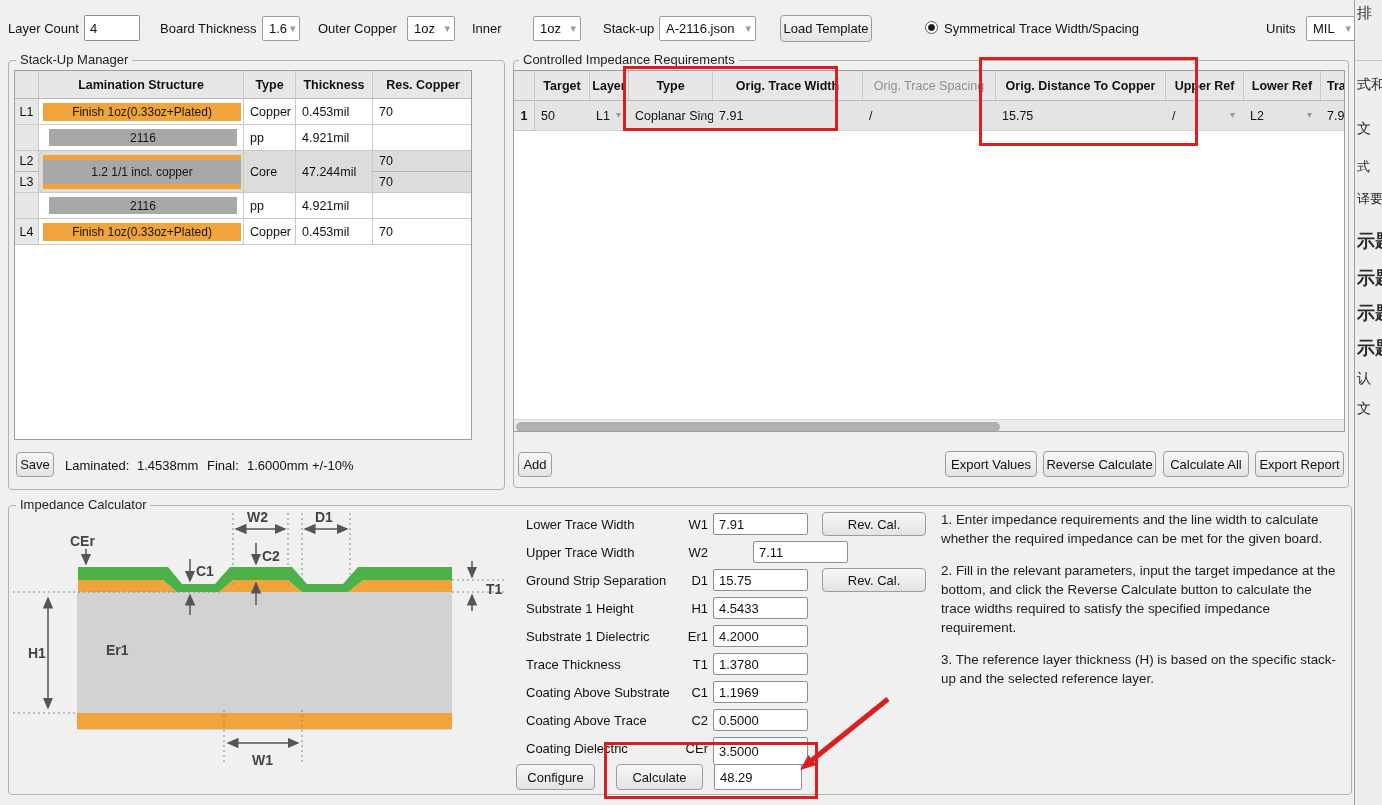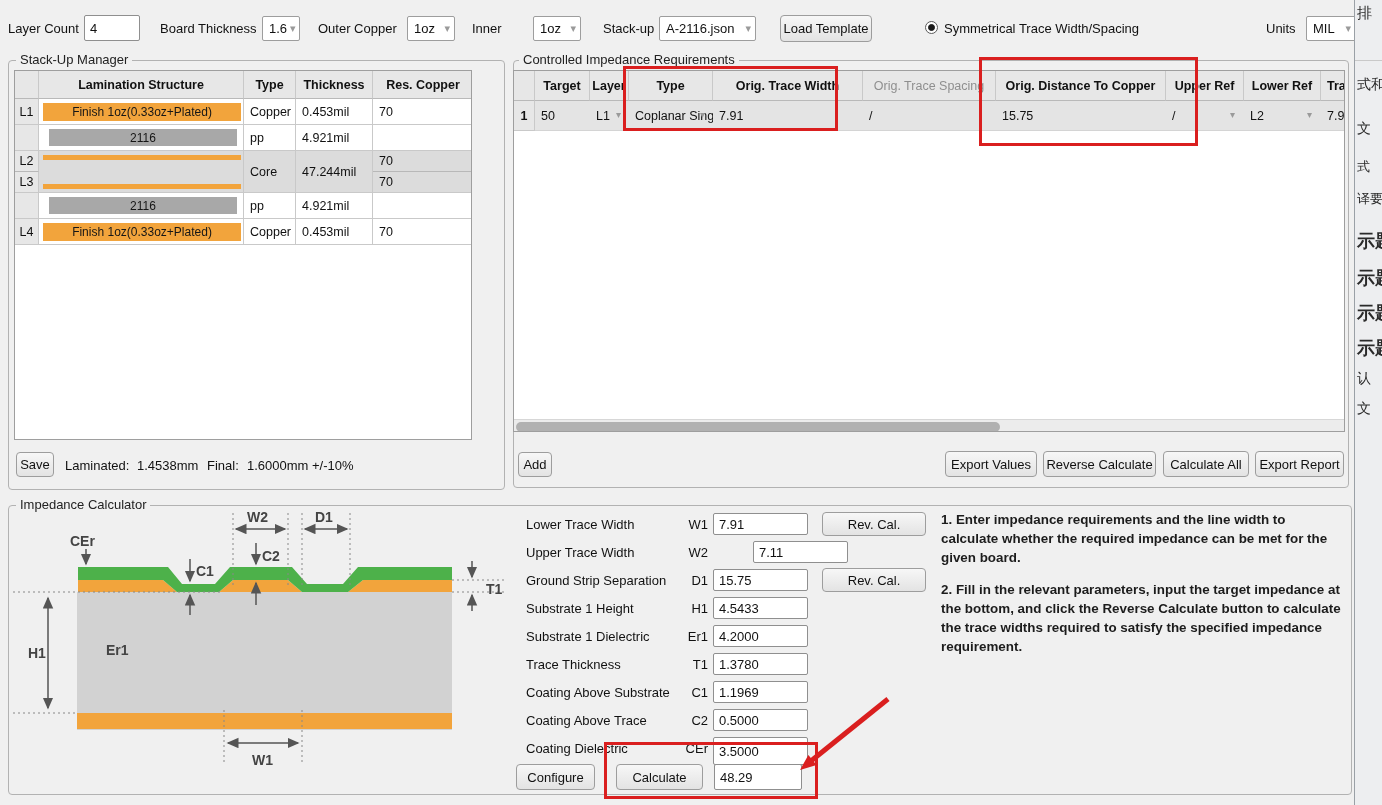--- a/index.html
+++ b/index.html
@@ -14,21 +14,21 @@
   .cell{position:absolute;box-sizing:border-box;font-size:12.5px;color:#111;display:flex;align-items:center;padding:0 6px;overflow:hidden;white-space:nowrap;border-right:1px solid #c9c9c9;}
   .hcell{font-weight:bold;justify-content:center;background:#e7e7e7;border-bottom:1px solid #b9b9b9;}
   .tbl{position:absolute;background:#fff;border:1px solid #9e9e9e;box-sizing:border-box;overflow:hidden;}
   .rowhdr{background:#e7e7e7;justify-content:center;}
   .bar{position:absolute;display:flex;align-items:center;justify-content:center;font-size:12px;color:#161616;overflow:hidden;white-space:nowrap;}
   .ddarrow{position:absolute;color:#9a9a9a;font-size:10px;}
   .ddarrow::after{content:"\25BE";}
   .radio{position:absolute;width:13px;height:13px;border:1px solid #5a5a5a;border-radius:50%;background:#fff;box-sizing:border-box;}
   .radio::after{content:"";position:absolute;left:2px;top:2px;width:5px;height:5px;border-radius:50%;background:#1a1a1a;border:1px solid #1a1a1a;}
   .redbox{position:absolute;border:3px solid #da1f1f;z-index:50;box-sizing:border-box;}
-  .tips-p{font-size:13.4px;color:#1c1c1c;line-height:1.42;margin:0 0 13px 0;font-weight:bold;}
+  .tips-p{font-size:13.4px;color:#1c1c1c;line-height:1.42;margin:0 0 13px 0;}
   .strip-item{position:absolute;left:2px;color:#2a2a2a;white-space:nowrap;}
 </style>
 </head>
 <body>
 
 <div class="screen">
 
   <div>
     <span class="lbl" style="left:8px;top:21px;">Layer Count</span>
     <input class="input" style="left: 84px; top: 15px; width: 56px; height: 26px;" value="4">
@@ -85,20 +85,21 @@
       <div class="cell" style="left:281px;top:54px;width:77px;height:26px;border-bottom:1px solid #c9c9c9;">4.921mil</div>
       <div class="cell" style="left:358px;top:54px;width:100px;height:26px;border-right:none;border-bottom:1px solid #c9c9c9;"></div>
     </div>
 
     <div>
       <div class="cell rowhdr" style="left:0;top:80px;width:24px;height:21px;border-bottom:1px solid #b8b8b8;">L2</div>
       <div class="cell rowhdr" style="left:0;top:101px;width:24px;height:21px;border-bottom:1px solid #c9c9c9;">L3</div>
       <div class="cell" style="left:24px;top:80px;width:205px;height:42px;background:#dcdcdc;border-bottom:1px solid #c9c9c9;"></div>
       <div style="position:absolute;left:28px;top:84px;width:198px;height:34px;">
         <div style="position:absolute;left:0;top:0;width:100%;height:5px;background:#F2A43C;"></div>
+        <div class="bar" style="left:0;top:5px;width:100%;height:24px;background:#A8A8A8;">1.2 1/1 incl. copper</div>
         <div style="position:absolute;left:0;top:29px;width:100%;height:5px;background:#F2A43C;"></div>
       </div>
       <div class="cell" style="left:229px;top:80px;width:52px;height:42px;background:#dcdcdc;border-bottom:1px solid #c9c9c9;">Core</div>
       <div class="cell" style="left:281px;top:80px;width:77px;height:42px;background:#dcdcdc;border-bottom:1px solid #c9c9c9;">47.244mil</div>
       <div class="cell" style="left:358px;top:80px;width:100px;height:21px;background:#dcdcdc;border-right:none;border-bottom:1px solid #b8b8b8;">70</div>
       <div class="cell" style="left:358px;top:101px;width:100px;height:21px;background:#dcdcdc;border-right:none;border-bottom:1px solid #c9c9c9;">70</div>
     </div>
 
     <div>
       <div class="cell rowhdr" style="left:0;top:122px;width:24px;height:26px;border-bottom:1px solid #c9c9c9;"></div>
@@ -269,20 +270,21 @@
     <input class="input" style="left: 713px; top: 737px; width: 95px; height: 28px;" value="3.5000">
 
     <div class="btn" style="left:516px;top:764px;width:79px;height:26px;">Configure</div>
     <div class="btn" style="left:616px;top:764px;width:87px;height:26px;">Calculate</div>
     <input class="input" style="left: 714px; top: 764px; width: 88px; height: 26px;" value="48.29">
   </div>
 
   <div style="position:absolute;left:941px;top:510px;width:404px;">
     <p class="tips-p">1. Enter impedance requirements and the line width to calculate whether the required impedance can be met for the given board.</p>
     <p class="tips-p">2. Fill in the relevant parameters, input the target impedance at the bottom, and click the Reverse Calculate button to calculate the trace widths required to satisfy the specified impedance requirement.</p>
+    <p class="tips-p">3. The reference layer thickness (H) is based on the specific stack-up and the selected reference layer.</p>
   </div>
 
   <div class="redbox" style="left:623px;top:66px;width:215px;height:65px;"></div>
   <div class="redbox" style="left:979px;top:57px;width:219px;height:89px;"></div>
   <div class="redbox" style="left:604px;top:742px;width:214px;height:57px;"></div>
   <svg style="position:absolute;left:780px;top:680px;z-index:60;" width="120" height="100" viewBox="0 0 120 100">
     <line x1="108" y1="19" x2="31" y2="81" stroke="#DA1F1F" stroke-width="5"></line>
     <polygon points="20,90 28.4,74.9 36.6,85.1" fill="#DA1F1F"></polygon>
   </svg>
 

